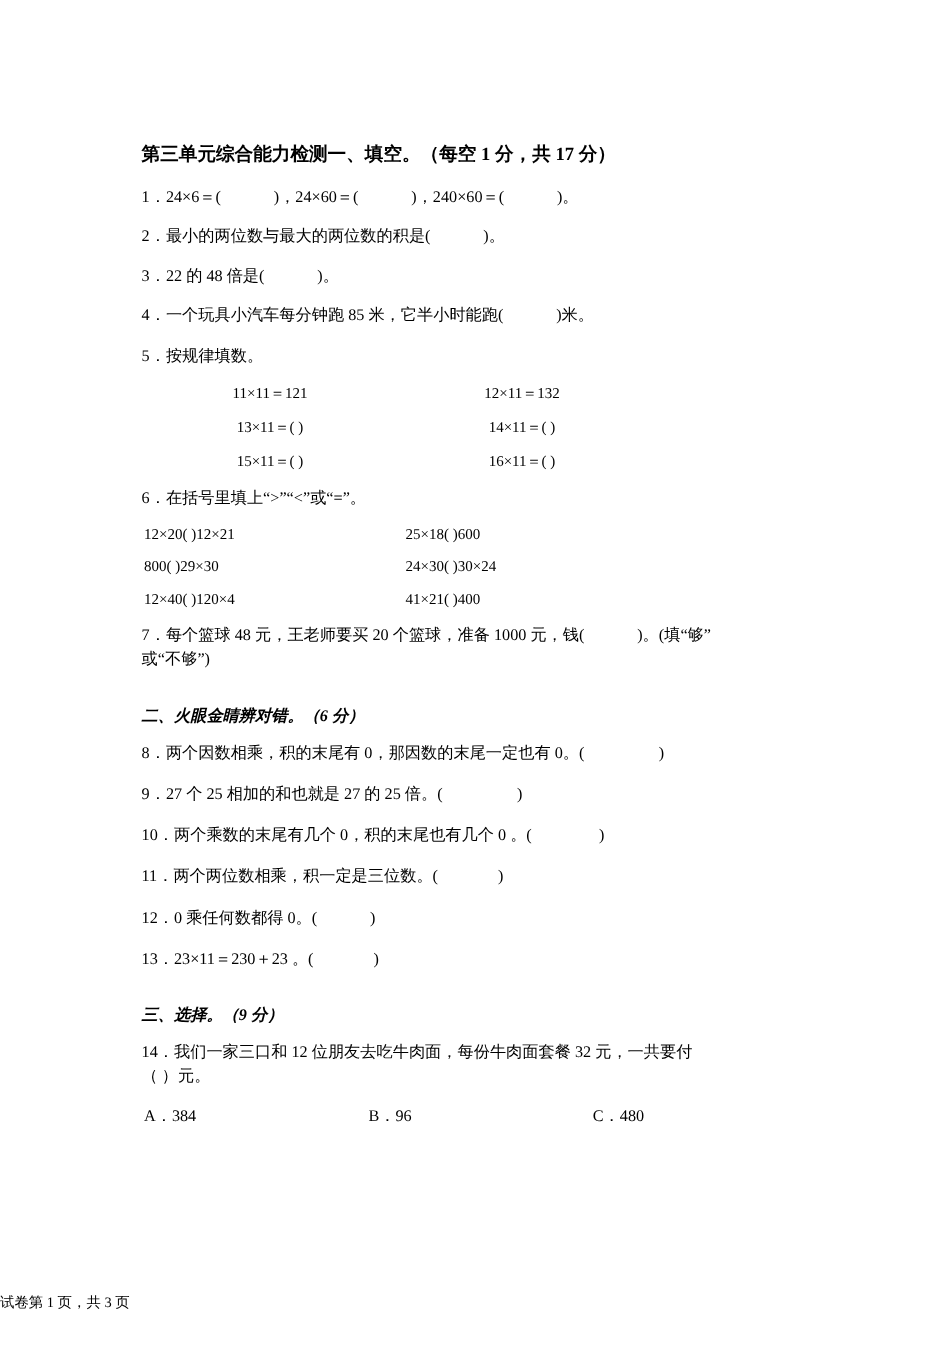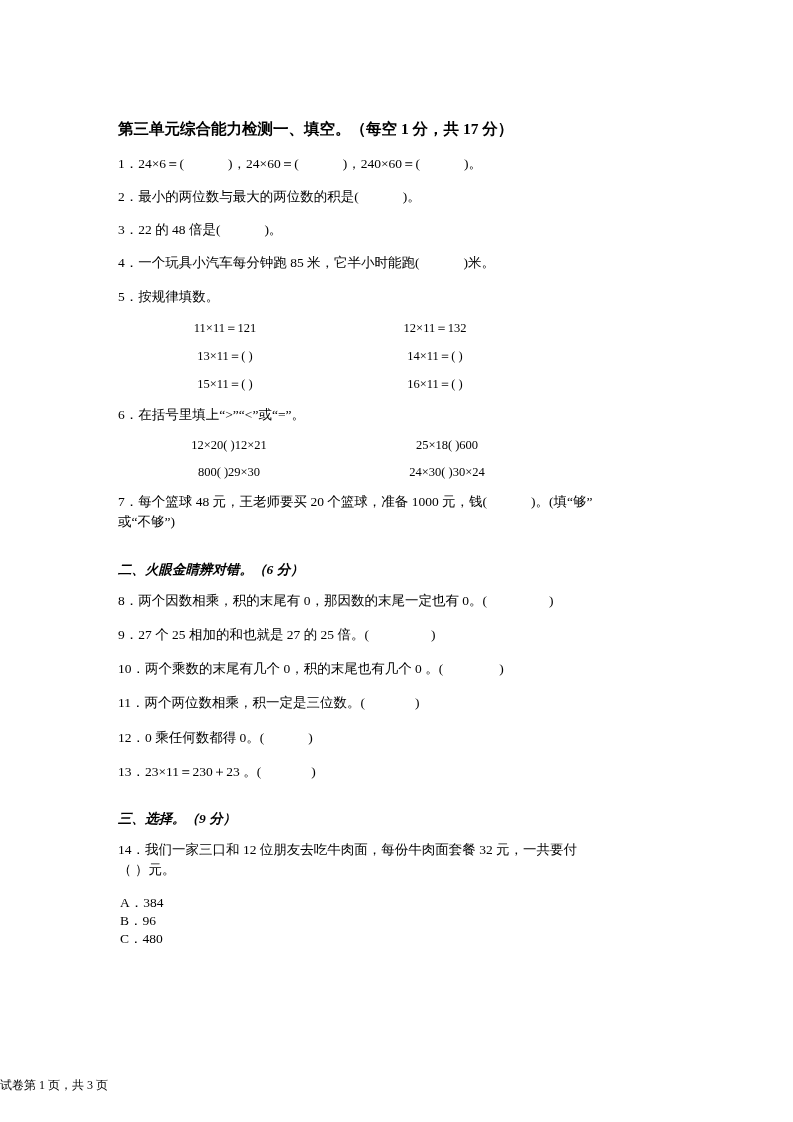--- a/index.html
+++ b/index.html
@@ -63,33 +63,31 @@
     white-space: nowrap;
   }
   .cmp-rows {
     font-size: 12.5px;
     margin: 0 0 12px 0;
   }
   .cmp-row {
     display: flex;
     margin-bottom: 12px;
     padding-left: 2px;
-    text-align: center;
   }
   .cmp-cell {
     width: 218px;
     white-space: nowrap;
   }
   .sub-list .item { margin-bottom: 14px; }
   .choices {
     display: flex;
     font-size: 13.5px;
     margin-top: 12px;
     padding-left: 2px;
-    flex-direction: column;
   }
   .choice {
     width: 200px;
   }
   .footer {
     position: absolute;
     left: 0;
     bottom: 28px;
     width: 793px;
     text-align: left;
@@ -146,20 +144,24 @@
 
   <div class="cmp-rows">
     <div class="cmp-row">
       <span class="cmp-cell">12×20(             )12×21</span>
       <span class="cmp-cell">25×18(             )600</span>
     </div>
     <div class="cmp-row">
       <span class="cmp-cell">800(             )29×30</span>
       <span class="cmp-cell">24×30(             )30×24</span>
     </div>
+    <div class="cmp-row">
+      <span class="cmp-cell">12×40(             )120×4</span>
+      <span class="cmp-cell">41×21(             )400</span>
+    </div>
   </div>
 
   <div class="item">
     <span>7．</span><span>每个篮球 48 元，王老师要买 20 个篮球，准备 1000 元，钱(</span><span class="gap-44"></span><span>)。(填“够”</span>
     <div>或“不够”)</div>
   </div>
 
   <div class="section-head">二、火眼金睛辨对错。（6 分）</div>
 
   <div class="sub-list">

